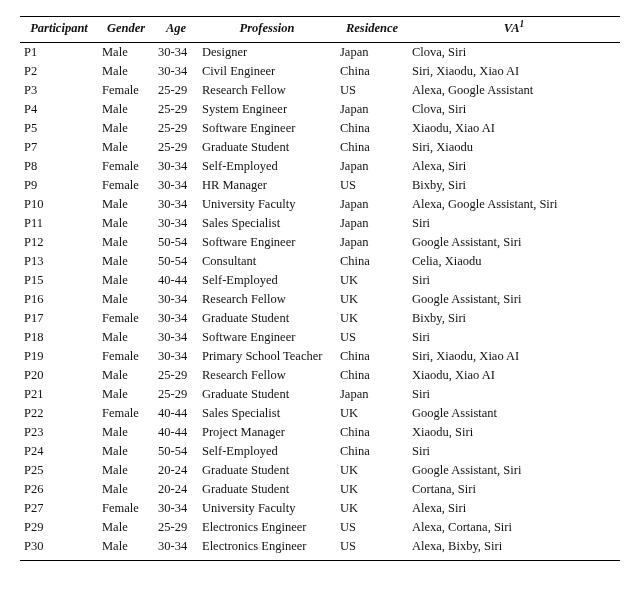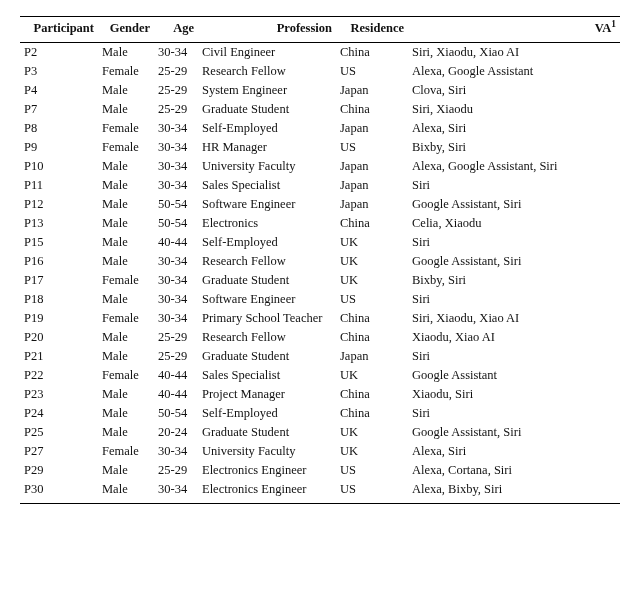--- a/index.html
+++ b/index.html
@@ -11,25 +11,26 @@
     width: 640px;
     box-sizing: border-box;
     background: #fff;
   }
   table {
     border-collapse: collapse;
     width: 100%;
     table-layout: fixed;
   }
   thead th {
-    text-align: right;
+    text-align: center;
     font-weight: bold;
     padding: 4px 4px 6px 4px;
     border-top: 1.5px solid #000;
     border-bottom: 1px solid #000;
+    font-style: italic;
   }
   tbody td {
     padding: 2px 4px;
     vertical-align: top;
     white-space: nowrap;
     overflow: hidden;
     text-overflow: ellipsis;
   }
   tbody tr:last-child td {
     padding-bottom: 6px;
@@ -68,20 +69,28 @@
       <th>Age</th>
       <th>Profession</th>
       <th>Residence</th>
       <th>
         <span>VA</span><sup>1</sup>
       </th>
     </tr>
   </thead>
   <tbody id="tbody">
       <tr>
+        <td>P1</td>
+        <td>Male</td>
+        <td>30-34</td>
+        <td>Designer</td>
+        <td>Japan</td>
+        <td>Clova, Siri</td>
+      </tr>
+      <tr>
         <td>P2</td>
         <td>Male</td>
         <td>30-34</td>
         <td>Civil Engineer</td>
         <td>China</td>
         <td>Siri, Xiaodu, Xiao AI</td>
       </tr>
       <tr>
         <td>P3</td>
         <td>Female</td>
@@ -90,20 +99,28 @@
         <td>US</td>
         <td>Alexa, Google Assistant</td>
       </tr>
       <tr>
         <td>P4</td>
         <td>Male</td>
         <td>25-29</td>
         <td>System Engineer</td>
         <td>Japan</td>
         <td>Clova, Siri</td>
+      </tr>
+      <tr>
+        <td>P5</td>
+        <td>Male</td>
+        <td>25-29</td>
+        <td>Software Engineer</td>
+        <td>China</td>
+        <td>Xiaodu, Xiao AI</td>
       </tr>
       <tr>
         <td>P7</td>
         <td>Male</td>
         <td>25-29</td>
         <td>Graduate Student</td>
         <td>China</td>
         <td>Siri, Xiaodu</td>
       </tr>
       <tr>
@@ -143,21 +160,21 @@
         <td>Male</td>
         <td>50-54</td>
         <td>Software Engineer</td>
         <td>Japan</td>
         <td>Google Assistant, Siri</td>
       </tr>
       <tr>
         <td>P13</td>
         <td>Male</td>
         <td>50-54</td>
-        <td>Electronics</td>
+        <td>Consultant</td>
         <td>China</td>
         <td>Celia, Xiaodu</td>
       </tr>
       <tr>
         <td>P15</td>
         <td>Male</td>
         <td>40-44</td>
         <td>Self-Employed</td>
         <td>UK</td>
         <td>Siri</td>
@@ -234,20 +251,28 @@
         <td>China</td>
         <td>Siri</td>
       </tr>
       <tr>
         <td>P25</td>
         <td>Male</td>
         <td>20-24</td>
         <td>Graduate Student</td>
         <td>UK</td>
         <td>Google Assistant, Siri</td>
+      </tr>
+      <tr>
+        <td>P26</td>
+        <td>Male</td>
+        <td>20-24</td>
+        <td>Graduate Student</td>
+        <td>UK</td>
+        <td>Cortana, Siri</td>
       </tr>
       <tr>
         <td>P27</td>
         <td>Female</td>
         <td>30-34</td>
         <td>University Faculty</td>
         <td>UK</td>
         <td>Alexa, Siri</td>
       </tr>
       <tr>

